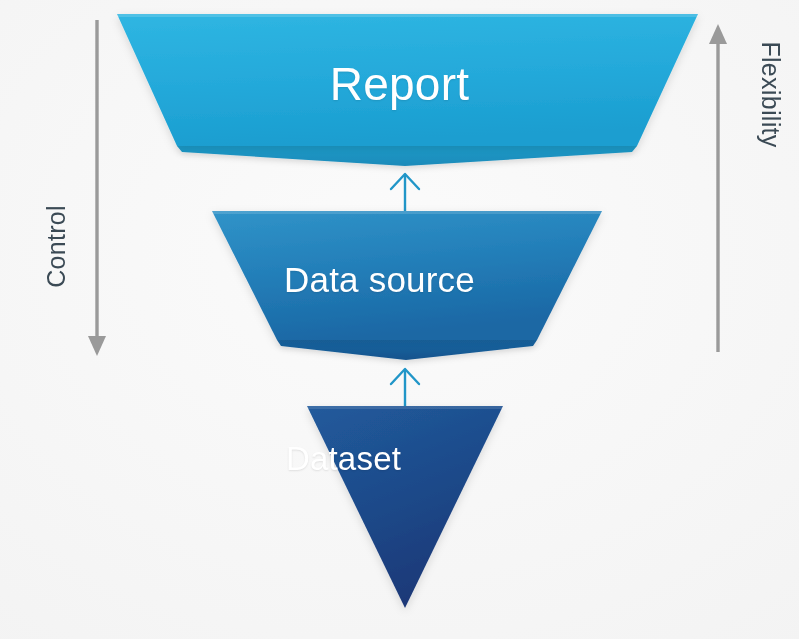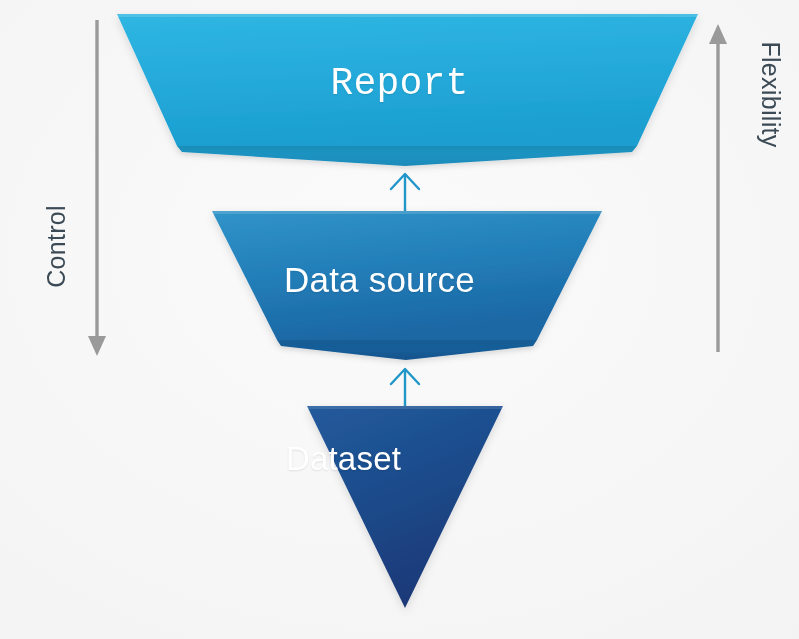--- a/index.html
+++ b/index.html
@@ -32,23 +32,22 @@
     text-align: center;
     white-space: nowrap;
     letter-spacing: 0.2px;
     text-shadow: 0 1px 2px rgba(0,0,0,0.10);
     pointer-events: none;
   }
   #label-report {
     left: 0;
     top: 62px;
     width: 799px;
-    font-size: 38px;
+    font-size: 46px;
     line-height: 44px;
-    font-family: Liberation Mono, monospace;
   }
   #label-datasource {
     left: 0;
     top: 258px;
     width: 759px;
     font-size: 35px;
     line-height: 44px;
   }
   #label-dataset {
     left: 0;

